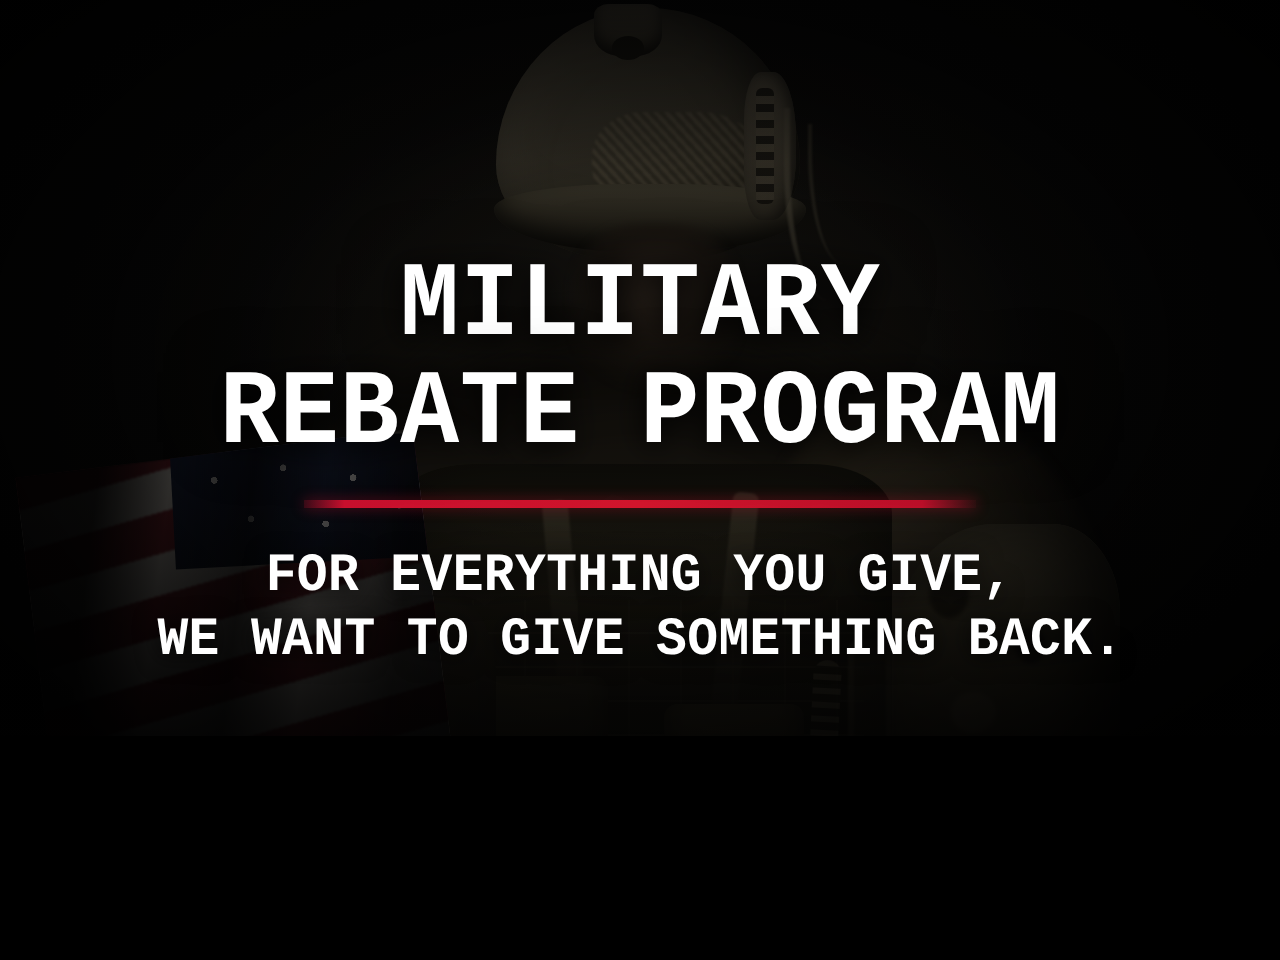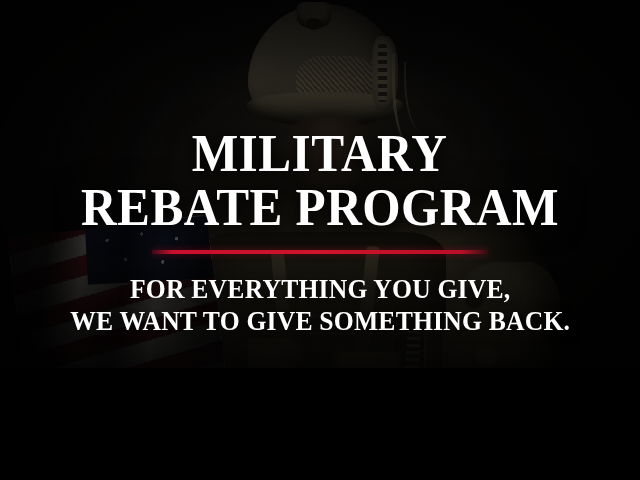--- a/index.html
+++ b/index.html
@@ -7,21 +7,21 @@
     padding: 0;
     background: #000;
   }
 
   #banner {
     position: relative;
     width: 640px;
     height: 368px;
     overflow: hidden;
     background: #070707;
-    font-family: Liberation Serif, serif;
+    font-family: Liberation Mono, monospace;
     user-select: none;
   }
 
   
   .photo {
     position: absolute;
     inset: 0;
     overflow: hidden;
   }
 

